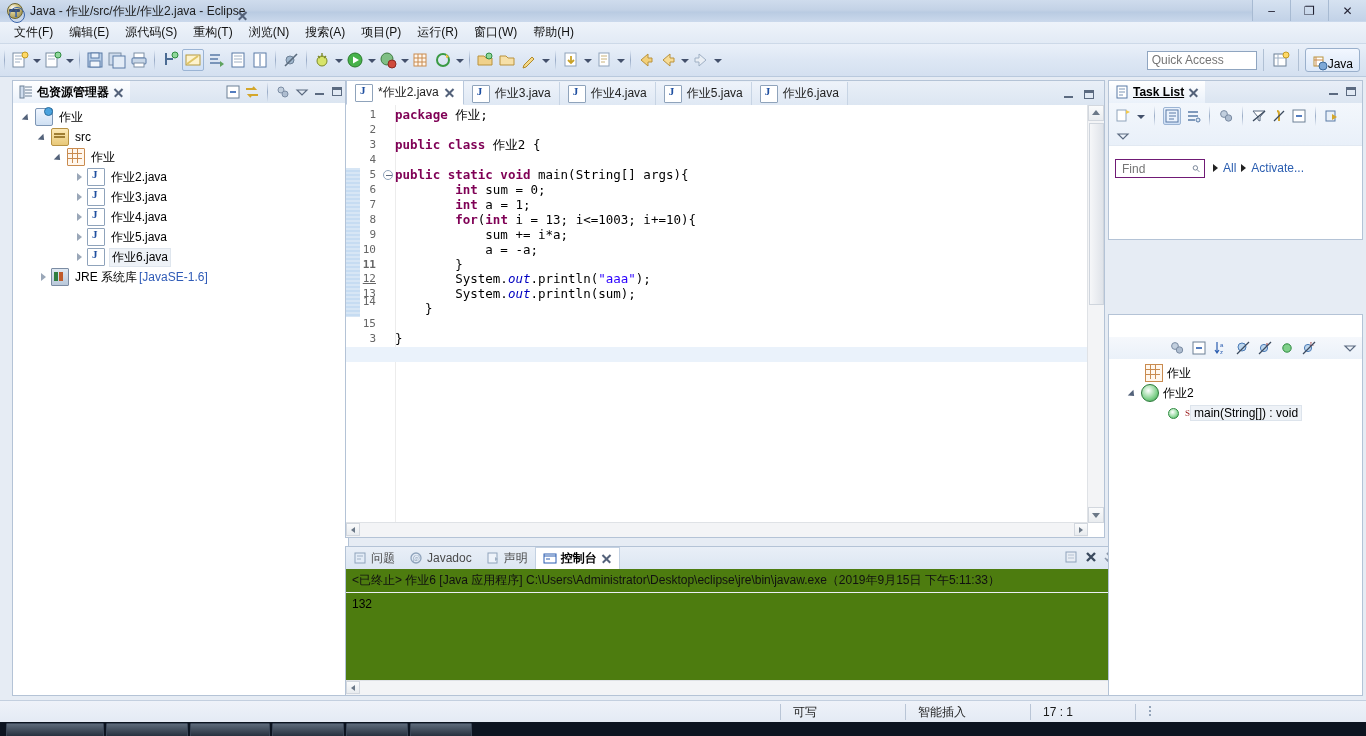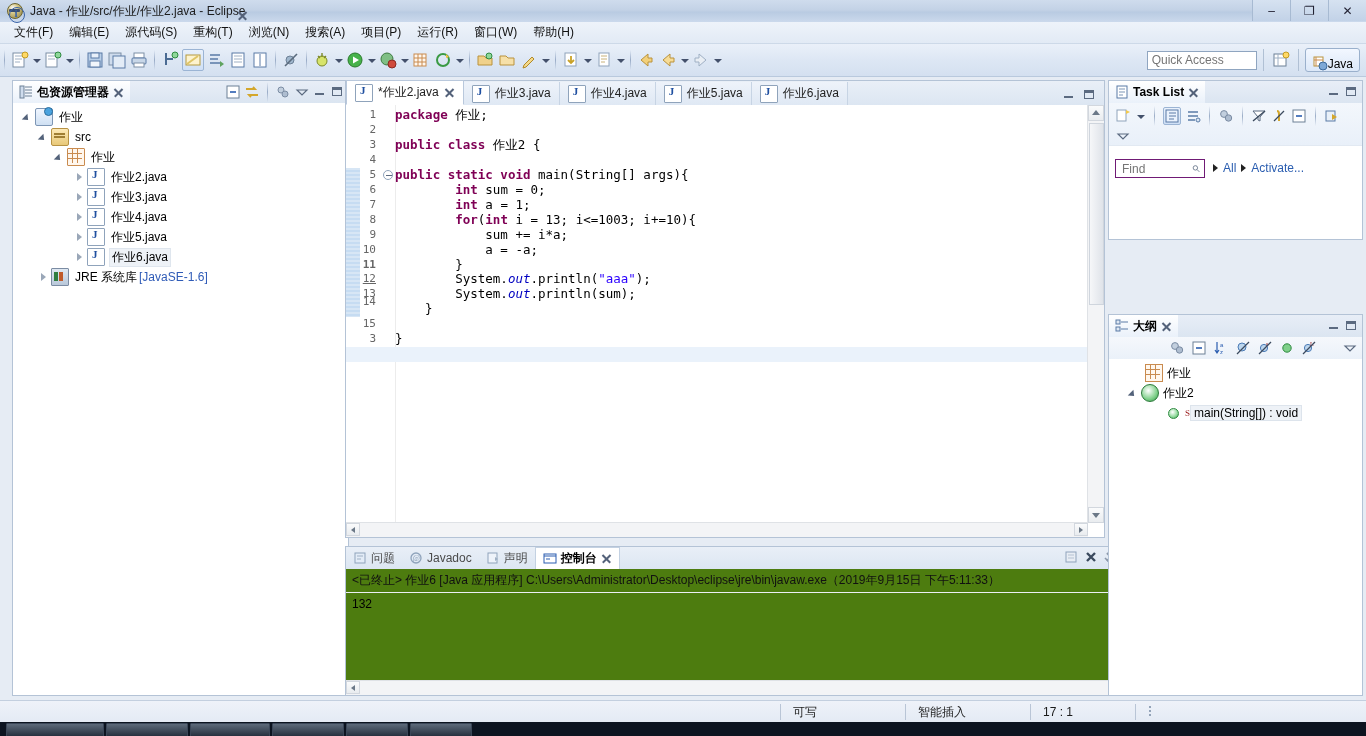--- a/index.html
+++ b/index.html
@@ -139,21 +139,21 @@
   .cons-tabbar{height:22px;background:linear-gradient(180deg,#e9eff7,#dce6f2);display:flex;align-items:center;border-bottom:1px solid #c3d1e2;}
   .ctab{height:22px;display:flex;align-items:center;gap:4px;padding:0 7px;font-size:12px;color:#4a4a4a;}
   .ctab.active{background:#fff;color:#000;font-weight:bold;border-left:1px solid #c3d1e2;border-right:1px solid #c3d1e2;border-top:1px solid #c3d1e2;height:21px;}
   .cons-tools{margin-left:auto;display:flex;align-items:center;gap:4px;padding-right:6px;}
   .cons-body{position:absolute;left:0;top:22px;right:0;bottom:0;background:#4d7c0f;}
   .cons-head{font-size:12px;padding:3px 6px;color:#111;white-space:nowrap;border-bottom:1px solid #eceff3;}
   .cons-out{font-size:12px;padding:4px 6px;font-family:"Liberation Sans",sans-serif;}
   .cons-hscroll{position:absolute;left:0;right:0;bottom:0;height:14px;background:#f3f4f6;border-top:1px solid #dfe2e6;}
 
   
-  #task-list{left:1108px;top:80px;width:255px;height:160px;background:#fff;}
+  #task-list{left:1108px;top:80px;width:255px;height:160px;background:#fff;text-decoration:underline;}
   .tl-toolbar{position:absolute;left:0;top:22px;right:0;height:42px;background:linear-gradient(180deg,#f3f7fc,#e9f0f9);border-bottom:1px solid #e2e9f2;}
   .tl-row1{display:flex;align-items:center;gap:4px;padding:3px 6px;}
   .tl-row2{padding:0 6px;}
   .tl-find{position:absolute;left:6px;top:78px;width:90px;height:19px;border:1px solid #701a75;background:#fff;display:flex;align-items:center;padding:0 4px;box-sizing:border-box;}
   .tl-find input{border:0;outline:0;width:68px;font-size:12px;color:#333;font-family:"Liberation Sans",sans-serif;background:transparent;}
   .tl-links{position:absolute;left:104px;top:80px;display:flex;align-items:center;gap:5px;font-size:12px;color:#2a5db0;}
   .tri{width:0;height:0;border-left:5px solid #222;border-top:4px solid transparent;border-bottom:4px solid transparent;}
 
   #mylyn{left:1108px;top:239px;width:255px;height:75px;background:#fff;border:1px solid #b9c8da;}
   .mylyn-title{display:flex;align-items:center;gap:6px;padding:6px 8px 2px 8px;font-size:12.5px;font-weight:bold;color:#1b3a6b;}
@@ -785,35 +785,20 @@
       <span>Connect Mylyn</span>
       <span class="tabclose" style="margin-left:auto"></span>
     </div>
     <div class="mylyn-body">
       <span class="lnk">Connect</span><span> to your task and ALM tools</span><br>
       <span>or </span><span class="lnk">create</span><span> a local task.</span>
     </div>
   </div>
 
   <div class="panel" id="outline">
-    <div class="view-tabbar">
-      <div class="view-tab active">
-        <svg width="14" height="14" viewBox="0 0 14 14">
-            <rect x="1" y="1" width="4" height="4" fill="#dfe8f3" stroke="#5a7ba6"></rect>
-            <rect x="1" y="8" width="4" height="4" fill="#dfe8f3" stroke="#5a7ba6"></rect>
-            <path d="M6 3h7M6 10h7" stroke="#5a7ba6"></path>
-          </svg>
-        <span>大纲</span>
-        <span class="tabclose"></span>
-      </div>
-      <div class="view-tools">
-        <span class="min-btn"></span>
-        <span class="max-btn"></span>
-      </div>
-    </div>
     <div class="ol-tools">
       <span class="vt">
         <svg width="16" height="16" viewBox="0 0 16 16">
             <circle cx="6" cy="6" r="3.4" fill="#c2cfde" stroke="#7b8ca3"></circle>
             <circle cx="10.5" cy="10" r="3.2" fill="#aebdd0" stroke="#7b8ca3"></circle>
           </svg></span>
       <span class="vt">
         <svg width="16" height="16" viewBox="0 0 16 16">
             <rect x="2" y="2" width="12" height="12" fill="#fff" stroke="#6c8096"></rect>
             <path d="M5 8h6" stroke="#2a5db0" stroke-width="1.6"></path>

